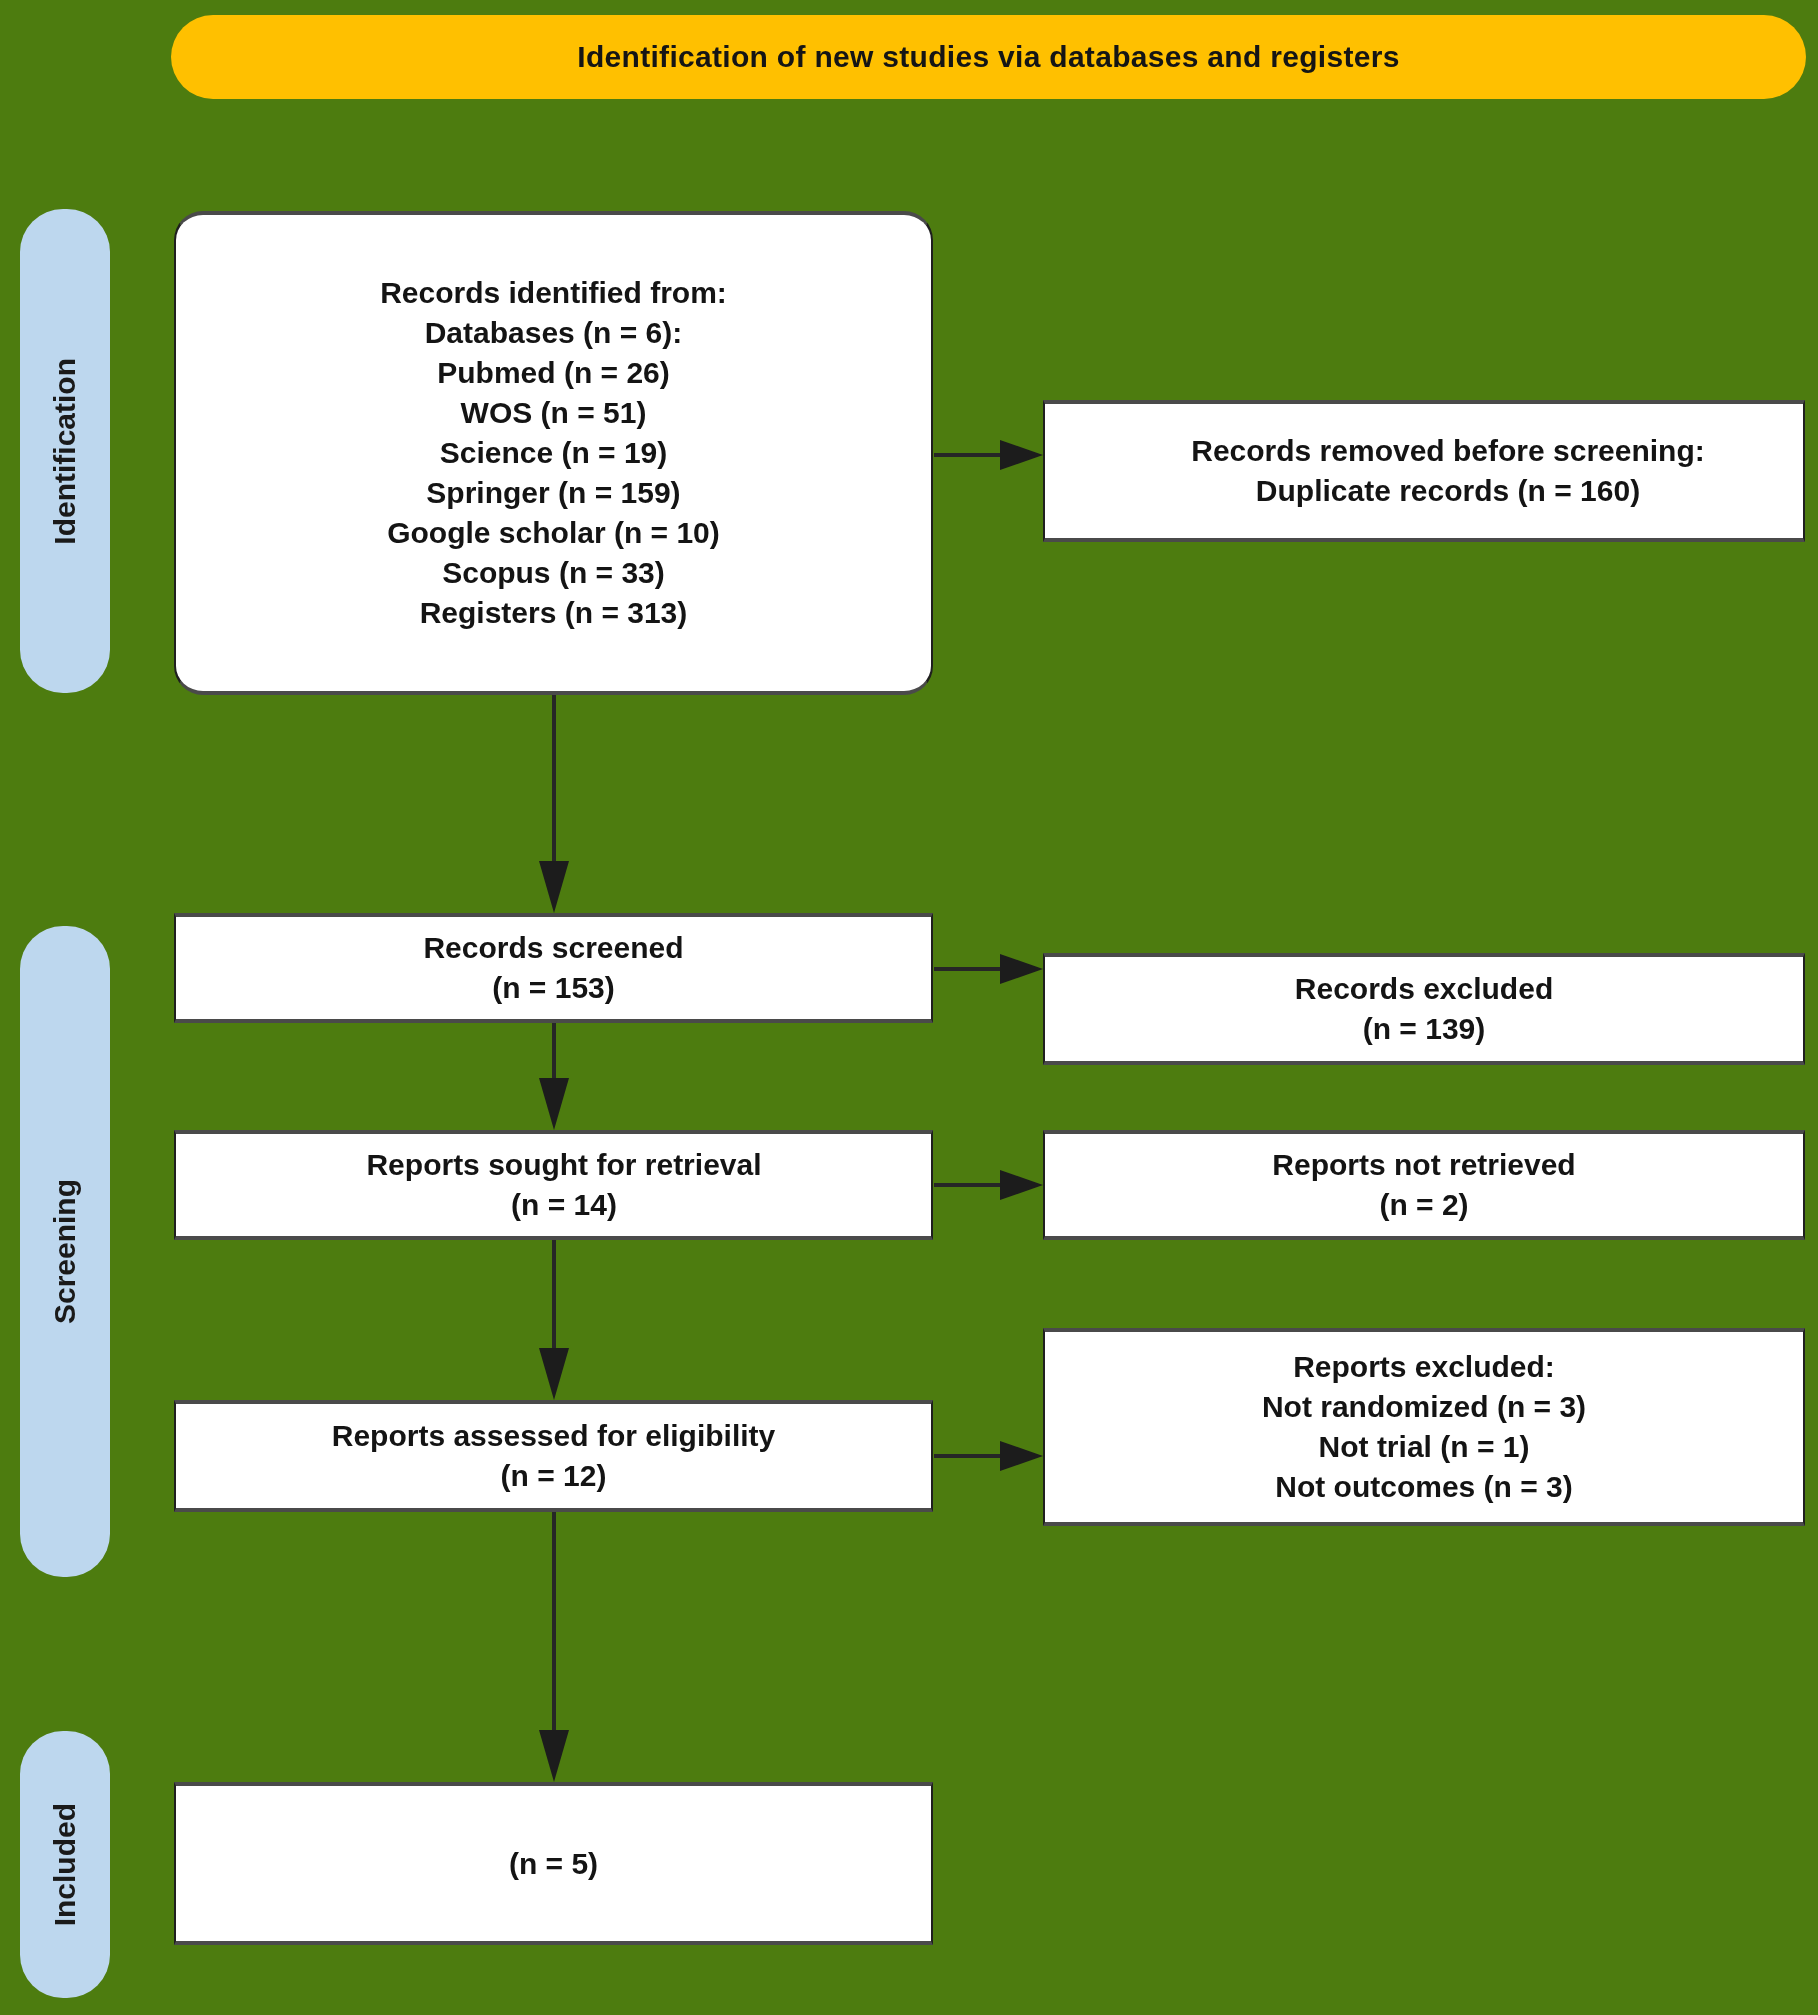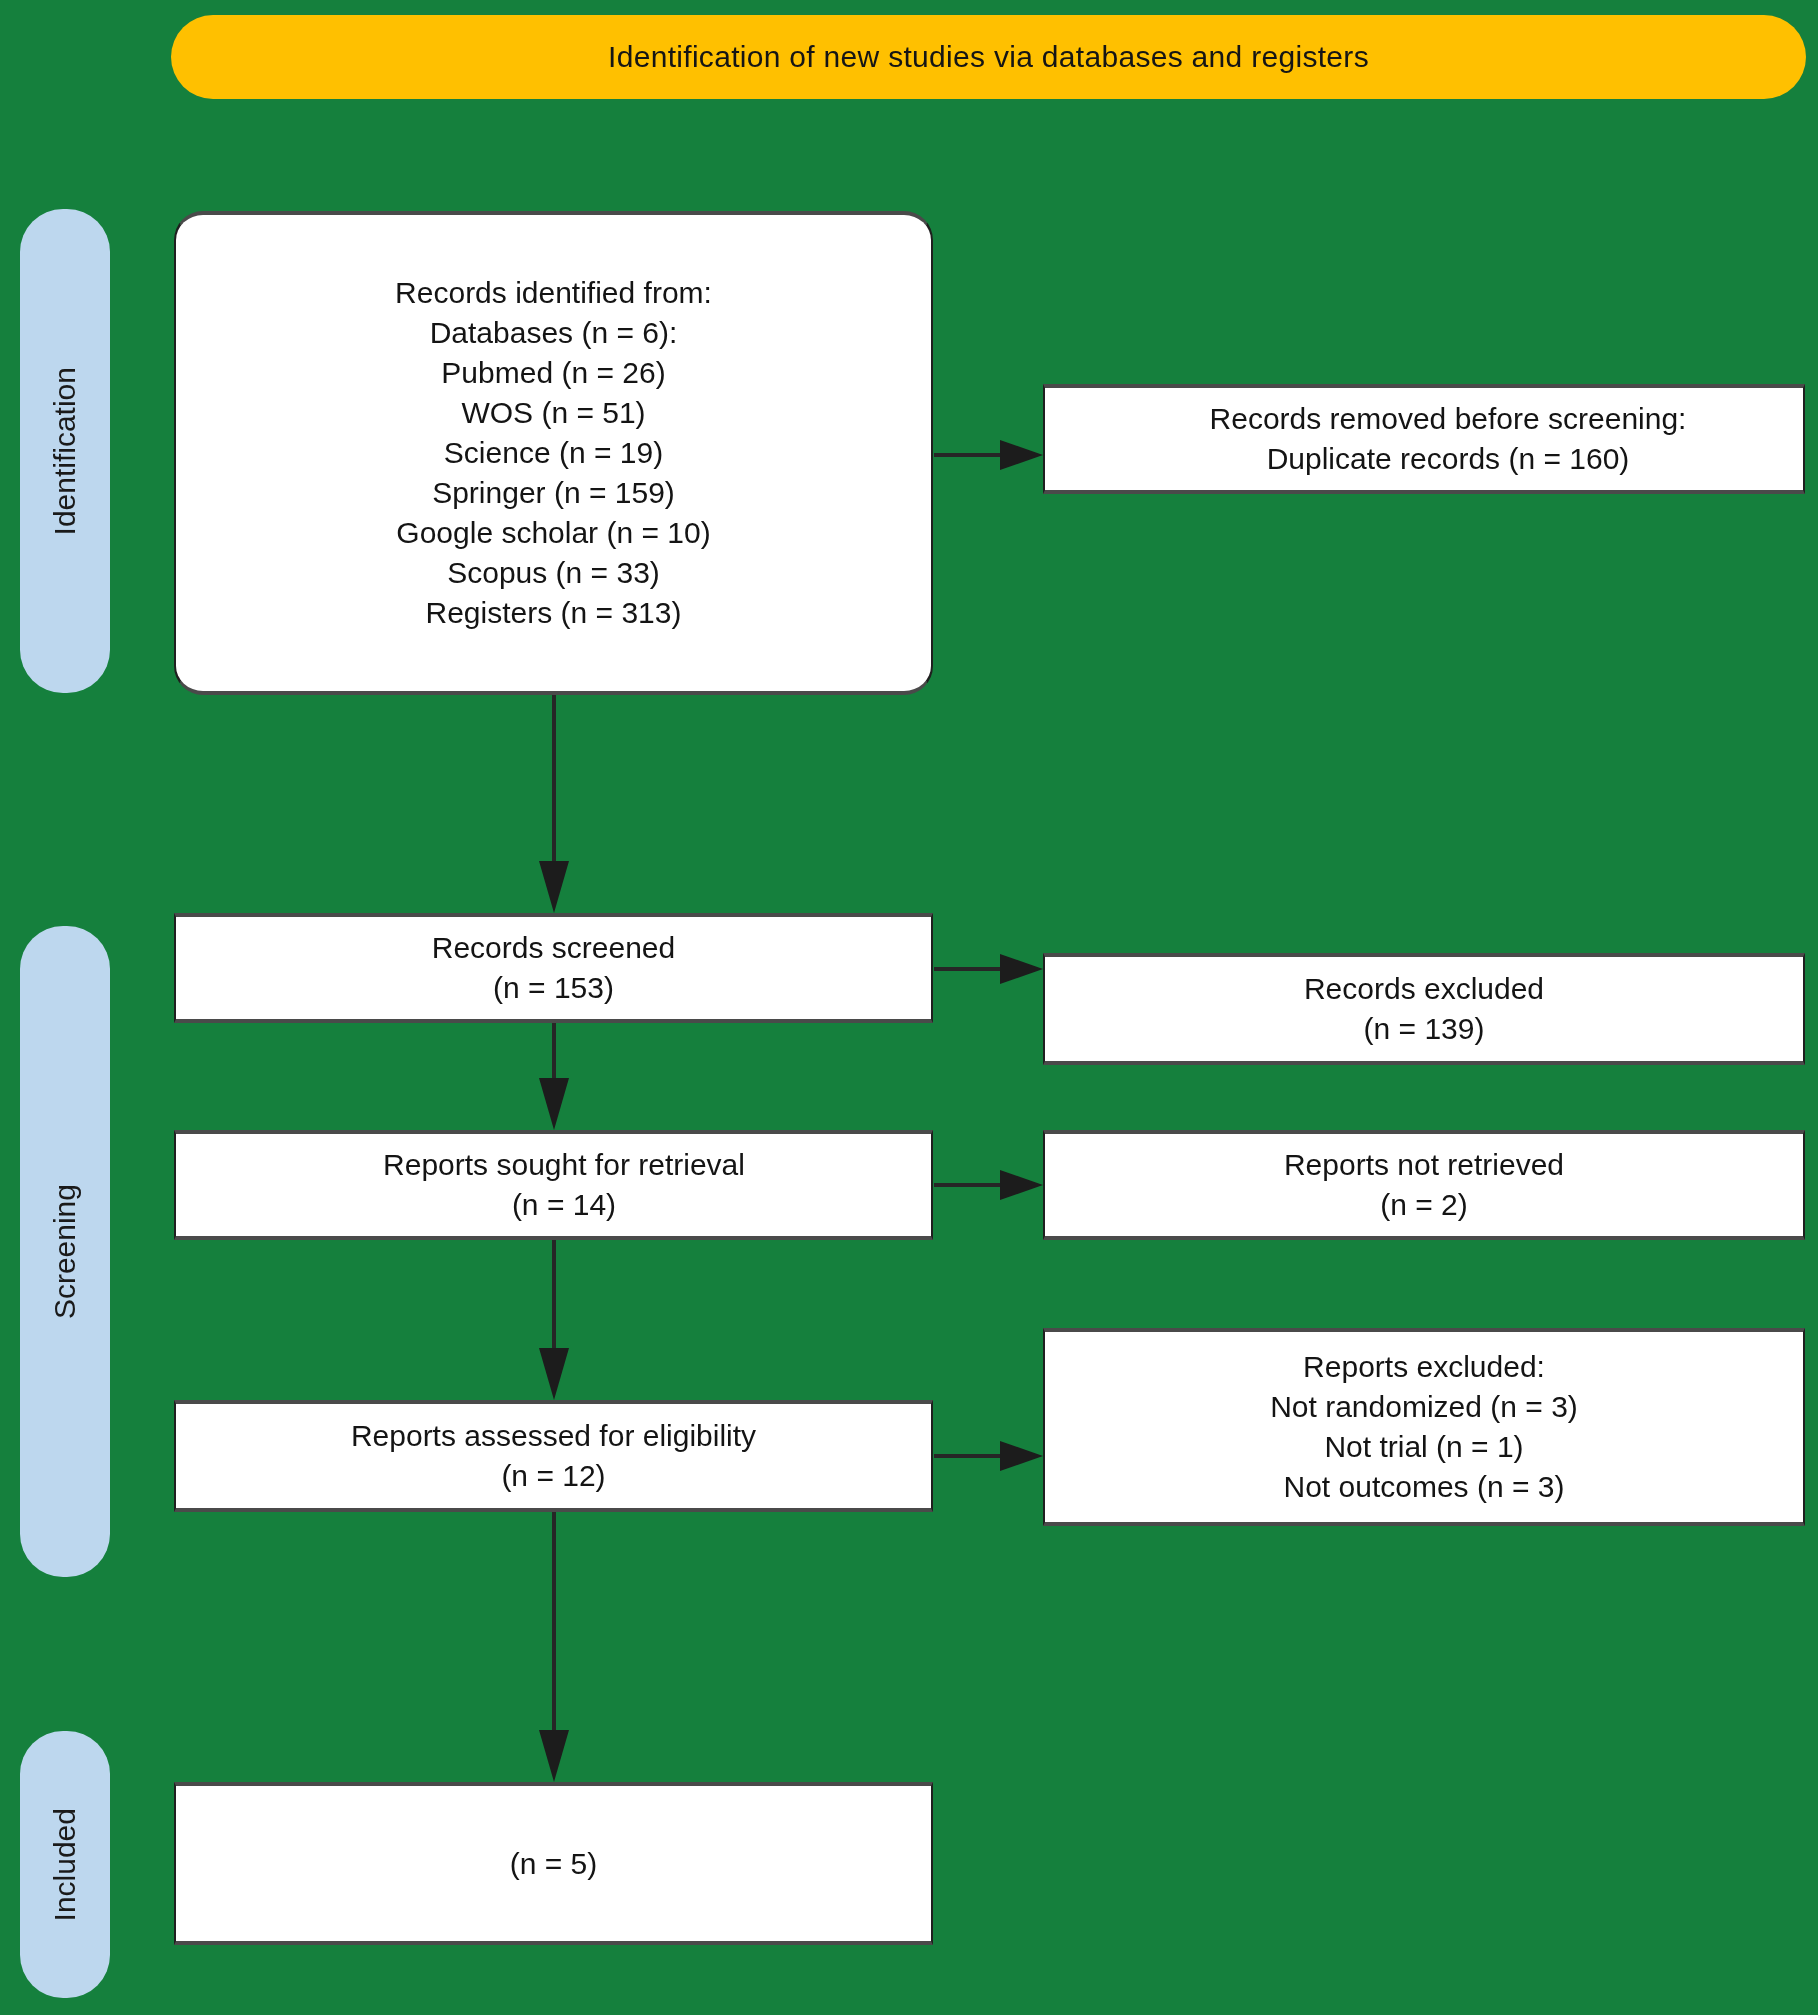--- a/index.html
+++ b/index.html
@@ -1,22 +1,23 @@
 <!DOCTYPE html>
 <html style="font-size:9px"><head>
 <meta charset="utf-8">
 <style>
   html, body { margin: 0; padding: 0; background: #ffffff; }
   body { font-family: "Liberation Sans", sans-serif; color: #161616; }
   #canvas {
     position: relative;
     width: 1818px;
     height: 2015px;
-    background: #15803d;
+    background: #4d7c0f;
     overflow: hidden;
+    font-weight: bold;
   }
 
   
   .banner {
     position: absolute;
     left: 171px; top: 14.6px;
     width: 1635px; height: 84px;
     border-radius: 42px;
     display: flex; align-items: center; justify-content: center;
     font-size: 30px;
@@ -59,21 +60,21 @@
   }
   .col-left  { left: 174px;  width: 759px; }
   .col-right { left: 1043px; width: 762px; }
 
   .box-identified       { top: 211px;  height: 484px; border-radius: 29px; }
   .box-screened         { top: 913px; height: 110px; }
   .box-sought           { top: 1130px; height: 110px; padding-left: 21px; }
   .box-assessed         { top: 1400px; height: 112px; }
   .box-new-included     { top: 1782px; height: 163px; }
 
-  .box-removed          { top: 384px;  height: 110px; padding-left: 48px; }
+  .box-removed          { top: 400px;  height: 142px; padding-left: 48px; }
   .box-excluded         { top: 953px; height: 112px; }
   .box-not-retrieved    { top: 1130px; height: 110px; }
   .box-reports-excluded { top: 1328px; height: 198px; }
 
   
   .arrow-v { position: absolute; width: 0; }
   .arrow-v .shaft {
     position: absolute; left: -1.7px; top: 0;
     width: 3.9px; height: calc(100% - 45px);
     background: #262626;

